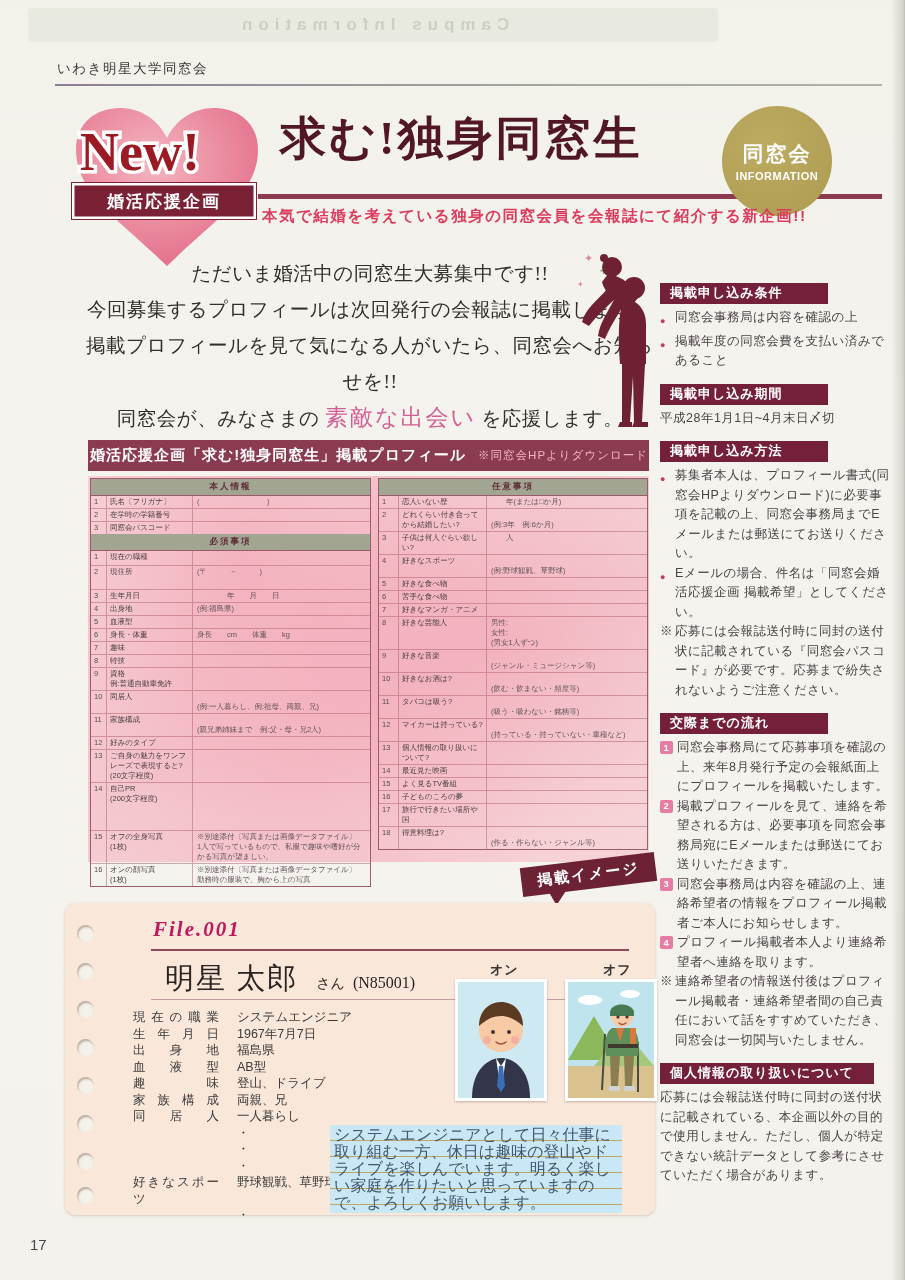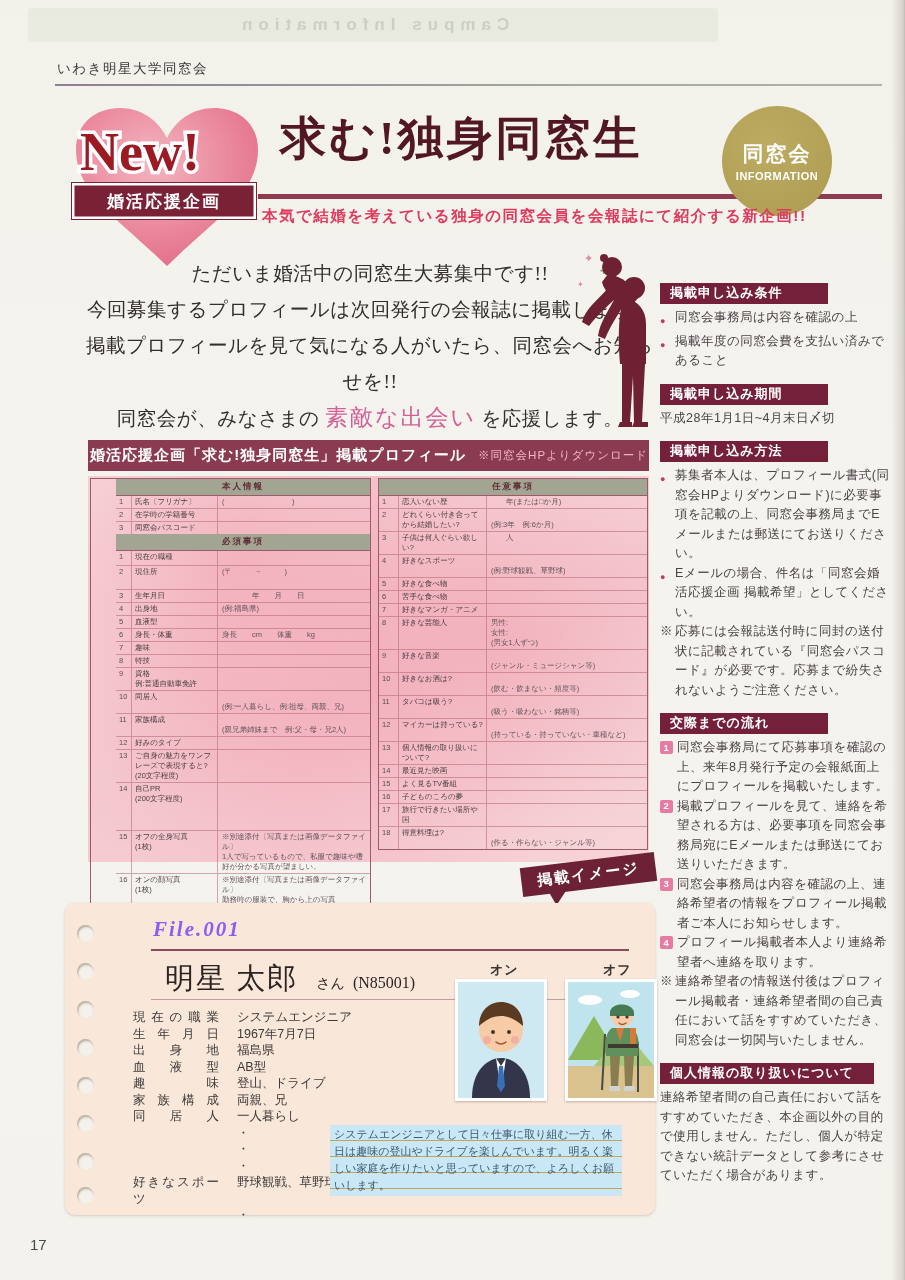--- a/index.html
+++ b/index.html
@@ -55,21 +55,21 @@
   .form-banner .t1 { color:#fff; font-weight:bold; font-size:15px; letter-spacing:1px; }
   .form-banner .t2 { color:#f3b4c5; font-size:11.5px; margin-left:12px; letter-spacing:1px; }
   .form-bg { position:absolute; left:88px; top:476px; width:561px; height:386px;
           background:
             radial-gradient(circle at 28% 22%, rgba(240,140,160,0.50), rgba(240,140,160,0) 52%),
             radial-gradient(circle at 72% 40%, rgba(240,140,160,0.42), rgba(240,140,160,0) 48%),
             radial-gradient(circle at 40% 75%, rgba(244,170,185,0.55), rgba(244,170,185,0) 55%),
             linear-gradient(160deg,#f8dcdf,#f4c6cd 55%,#f6d3d7); }
 
   .ptable { position:absolute; top:478px; border:1px solid #9c5b6b; background:rgba(255,255,255,0.06); }
-  .t-left { left:90px; width:281px;padding-left:25px; }
+  .t-left { left:90px; width:281px; }
   .t-right { left:378px; width:270px; }
   .thead { background:#a3a593; color:#5d2b35; font-weight:bold; font-size:8.5px; text-align:center;
           padding:2px 0; border-bottom:1px solid #9c5b6b; letter-spacing:2px; }
   .trow { display:flex; border-bottom:1px solid rgba(180,100,115,0.55); min-height:12px; }
   .trow:last-of-type { border-bottom:none; }
   .tno { flex:0 0 16px; border-right:1px solid rgba(180,100,115,0.55); font-size:7.5px; color:#5c4c50;
           padding:1px 0 0 3px; }
   .t-right .tno { flex-basis:20px; }
   .tlabel { flex:0 0 86px; border-right:1px solid rgba(180,100,115,0.55); font-size:7.5px; color:#4a3c40;
           padding:1px 2px 1px 3px; line-height:10px; white-space:pre-line; }
@@ -86,41 +86,41 @@
           font-size:15px; letter-spacing:2px; padding:5px 16px; transform:rotate(-7deg); }
   .bubble:after { content:""; position:absolute; left:26px; bottom:-12px; width:0; height:0;
           border-left:6px solid transparent; border-right:12px solid transparent; border-top:14px solid #6d2134; }
 
   
   .card { position:absolute; left:65px; top:903px; width:590px; height:312px; background:#f9e7da;
           border-radius:10px; box-shadow:0 1px 3px rgba(120,80,60,0.25); }
   .hole { position:absolute; left:12px; width:17px; height:17px; border-radius:50%; background:#f3f1ea;
           box-shadow:inset 1px 2px 2px rgba(120,90,70,0.45); }
   .file-no { position:absolute; left:88px; top:14px; font-family:"Liberation Serif", serif; font-style:italic;
-          font-weight:bold; font-size:21px; color:#8b5cf6; letter-spacing:2px; }
+          font-weight:bold; font-size:21px; color:#be185d; letter-spacing:2px; }
   .file-rule { position:absolute; left:86px; top:46px; width:478px; height:2px; background:#8c4a5c; }
   .card-name { position:absolute; left:100px; top:56px; font-family:"Liberation Serif", serif; color:#2b2422;
           white-space:nowrap; }
   .card-name .nm { font-size:29px; letter-spacing:2px; }
   .card-name .sx { font-size:14px; margin-left:18px;text-align:right; }
   .card-name .id { font-size:16px; margin-left:8px; }
   .name-rule { position:absolute; left:86px; top:96px; width:478px; height:1px; background:#c59aa4; }
   .fields { position:absolute; left:68px; top:106px; width:260px; }
   .frow { display:flex; font-size:12.5px; color:#3c3a3a; line-height:16.5px; }
   .frow .fl { flex:0 0 86px; text-align:justify; text-align-last:justify; letter-spacing:0; }
   .frow .fv { flex:1; padding-left:18px; }
   .frow .fl:empty + .fv { text-align:left; }
   .photo-label { position:absolute; font-size:13px; font-weight:bold; color:#3a3633; letter-spacing:1px; }
   .pl-on { left:425px; top:58px; }
   .pl-off { left:538px; top:58px; }
   .photo { position:absolute; top:76px; width:92px; height:122px; background:#fff; padding:3px;
           box-shadow:0 1px 2px rgba(100,70,60,0.35); }
   .ph-on { left:390px; }
   .ph-off { left:500px; }
-  .pr-block { position:absolute; left:265px; top:222px; width:292px; font-size:11px; line-height:17px;
+  .pr-block { position:absolute; left:265px; top:222px; width:292px; font-size:16px; line-height:17px;
           color:#3f5770; background-color:#c9e7f5;
           background-image:repeating-linear-gradient(to bottom, rgba(0,0,0,0) 0px, rgba(0,0,0,0) 15px, rgba(186,150,62,0.8) 15px, rgba(186,150,62,0.8) 16px);
           padding:1px 4px 2px 4px; }
 
   
   .sidebar { position:absolute; left:660px; top:283px; width:230px; }
   .sb-sec { margin-bottom:13px; }
   .sb-title { display:inline-block; background:#74203a; color:#fff; font-weight:bold; font-size:13px;
           letter-spacing:1px; padding:1px 20px 2px 10px; margin-bottom:4px; min-width:168px; }
   .sb-item { display:flex; font-size:12.5px; line-height:19.5px; color:#4b4346; letter-spacing:0.5px; }
@@ -665,20 +665,20 @@
             <span class="tx">連絡希望者の情報送付後はプロフィール掲載者・連絡希望者間の自己責任において話をすすめていただき、同窓会は一切関与いたしません。</span>
           </div>
         </div>
     </div>
     <div class="sb-sec">
       <div class="sb-title">個人情報の取り扱いについて</div>
       <div>
 
           <div class="sb-item">
 
-            <span class="tx">連絡希望者間の自己責任において話をすすめていただき、本企画以外の目的で使用しません。ただし、個人が特定できない統計データとして参考にさせていただく場合があります。</span>
+            <span class="tx">応募には会報誌送付時に同封の送付状に記載されている、本企画以外の目的で使用しません。ただし、個人が特定できない統計データとして参考にさせていただく場合があります。</span>
           </div>
         </div>
     </div>
   </div>
 
   <div class="page-num">17</div>
 </div>
 
 </body></html>

